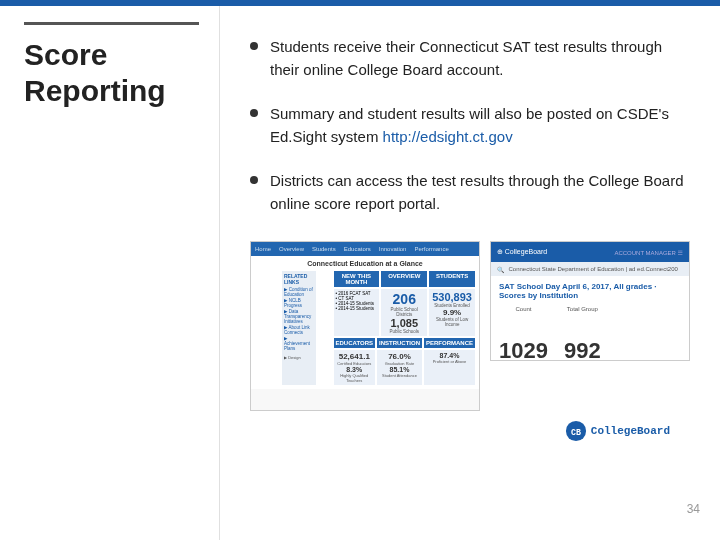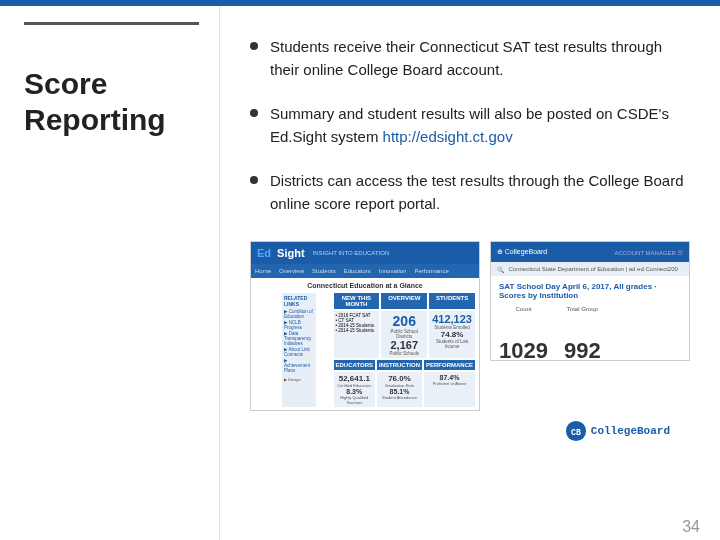--- a/index.html
+++ b/index.html
@@ -48,21 +48,21 @@
       content: '';
       position: absolute;
       top: 16px;
       left: 24px;
       right: 20px;
       height: 3px;
       background: #555;
     }
 
     .title {
-      margin-top: 32px;
+      margin-top: 3px;
       font-size: 30px;
       font-weight: bold;
       color: #222;
       line-height: 1.2;
     }
 
     
     .right-panel {
       flex: 1;
       padding: 30px 30px 3px 30px;
@@ -311,23 +311,23 @@
     }
 
     .cb-logo-text {
       font-size: 11px;
       color: #1a5ca8;
       font-weight: bold;
     }
 
     .page-number {
       position: absolute;
-      bottom: 4px;
+      bottom: 24px;
       right: 20px;
-      font-size: 16px;
+      font-size: 12px;
       color: #999;
     }
 
     .slide-container {
       position: relative;
     }
   </style>
 </head>
 <body>
 
@@ -356,25 +356,20 @@
       </div>
 
       <div class="bullet-item">
         <div class="bullet-dot"></div>
         <div class="bullet-text">Districts can access the test results through the College Board online score report portal.</div>
       </div>
 
       <div class="screenshot-section">
 
         <div class="edsight-mock">
-          <div class="edsight-header">
-            <span style="color:#4da6ff;font-size:11px;font-weight:900;">Ed</span>
-              <span style="color:#fff;font-size:11px;font-weight:900;">Sight</span>
-            <span class="edsight-tagline">INSIGHT INTO EDUCATION</span>
-          </div>
           <div class="edsight-nav">
             <span>Home</span>
             <span>Overview</span>
             <span>Students</span>
             <span>Educators</span>
             <span>Innovation</span>
             <span>Performance</span>
           </div>
           <div class="edsight-body">
             <div class="edsight-title-bar">Connecticut Education at a Glance</div>
@@ -395,27 +390,27 @@
                   <div class="edsight-cell-header">STUDENTS</div>
                   <div class="edsight-cell" style="font-size:4.5px;text-align:left;">
                     <div>• 2016 FCAT SAT</div>
                     <div>• CT SAT</div>
                     <div>• 2014-15 Students</div>
                     <div>• 2014-15 Students</div>
                   </div>
                   <div class="edsight-cell">
                     <div class="edsight-big-num">206</div>
                     <div style="font-size:4.5px;color:#555;">Public School Districts</div>
-                    <div class="edsight-med-num">2,167</div>
+                    <div class="edsight-med-num">1,085</div>
                     <div style="font-size:4.5px;color:#555;">Public Schools</div>
                   </div>
                   <div class="edsight-cell">
-                    <div class="edsight-big-num" style="font-size:11px;">412,123</div>
+                    <div class="edsight-big-num" style="font-size:11px;">530,893</div>
                     <div style="font-size:4.5px;color:#555;">Students Enrolled</div>
-                    <div style="font-size:8px;font-weight:bold;color:#333;">74.8%</div>
+                    <div style="font-size:8px;font-weight:bold;color:#333;">9.9%</div>
                     <div style="font-size:4.5px;color:#555;">Students of Low Income</div>
                   </div>
                 </div>
                 <div style="display:grid;grid-template-columns:1fr 1fr 1fr;gap:2px;margin-top:2px;">
                   <div class="edsight-cell-header">EDUCATORS</div>
                   <div class="edsight-cell-header">INSTRUCTION</div>
                   <div class="edsight-cell-header">PERFORMANCE</div>
                   <div class="edsight-cell">
                     <div style="font-size:8px;font-weight:bold;color:#333;">52,641.1</div>
                     <div style="font-size:4px;color:#555;">Certified Educators</div>

